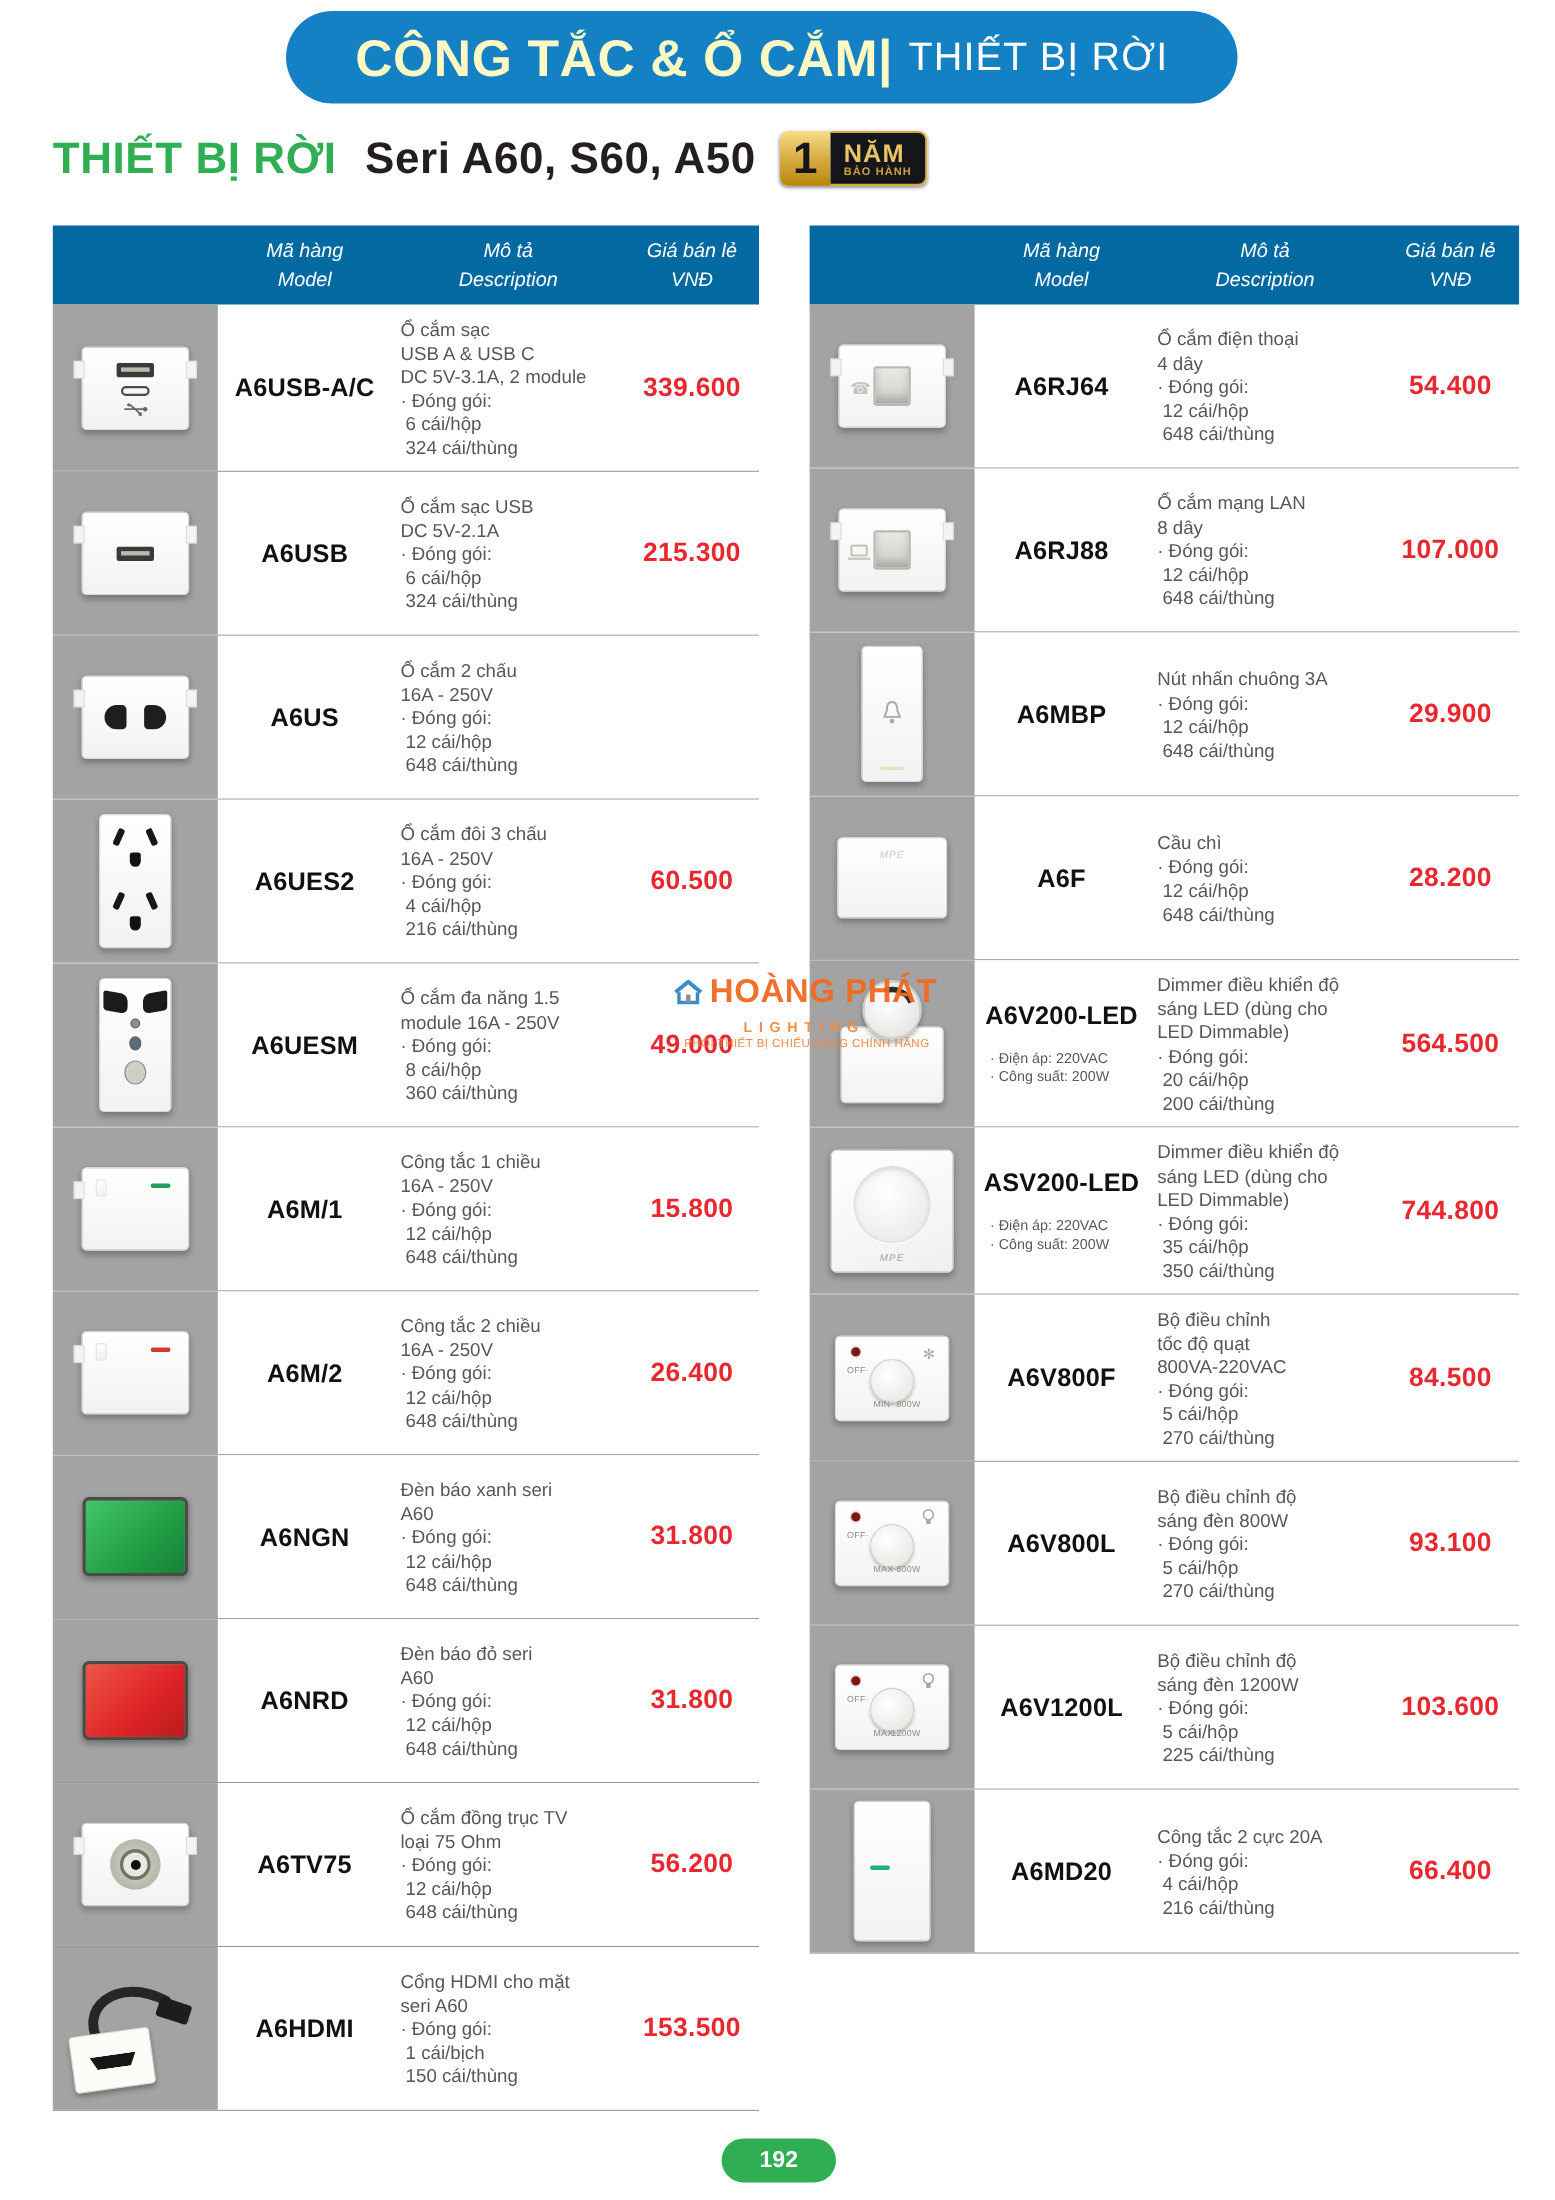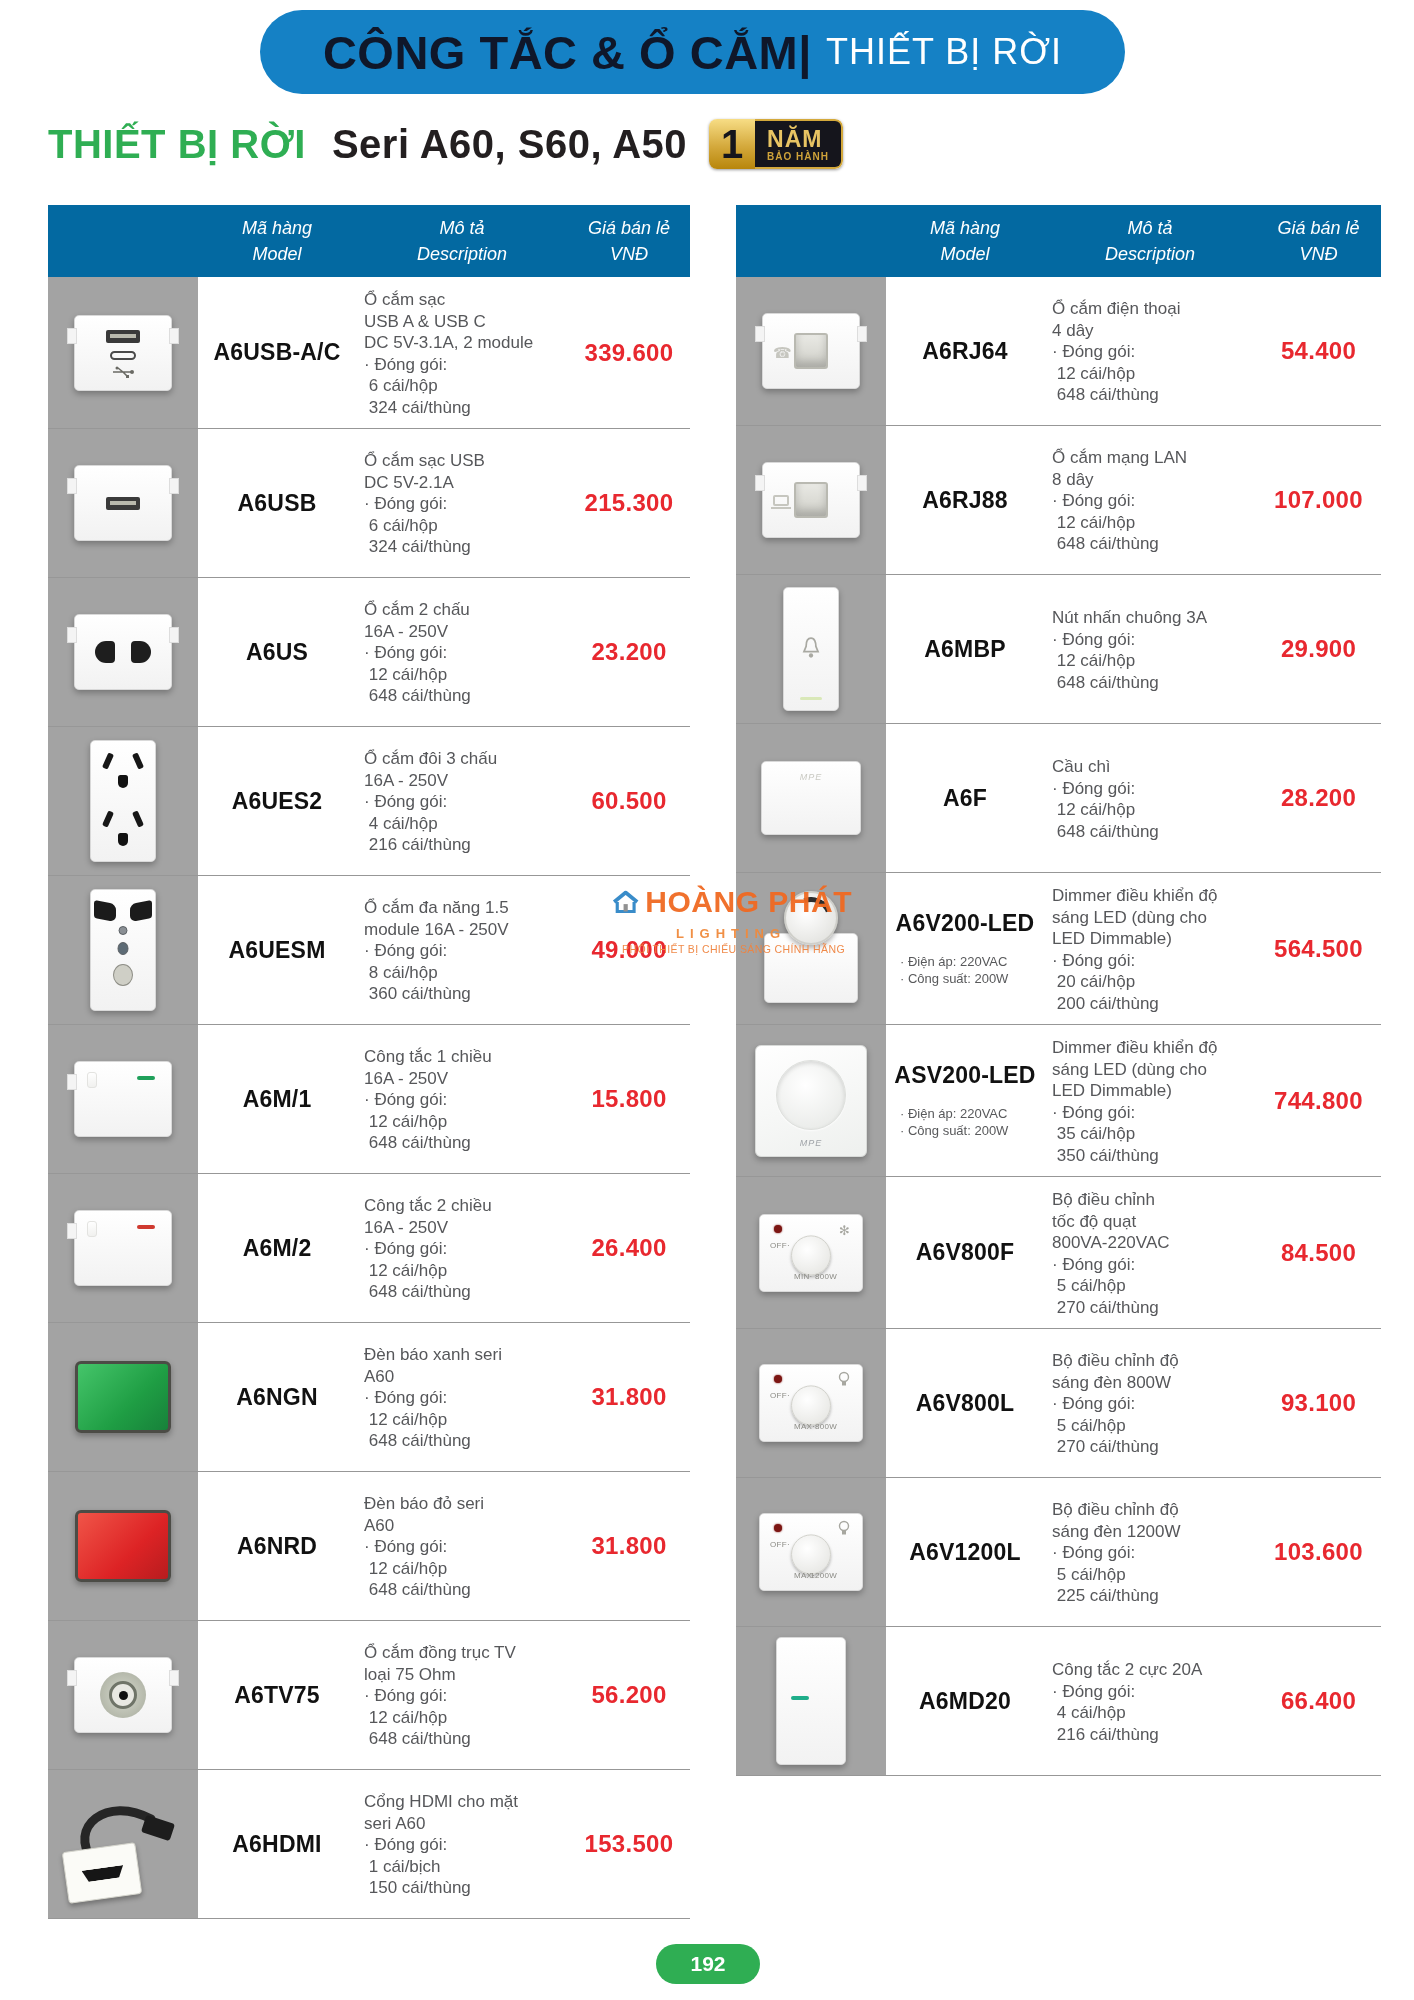--- a/index.html
+++ b/index.html
@@ -3,21 +3,21 @@
 <meta charset="utf-8">
 <style>
   * { margin:0; padding:0; box-sizing:border-box; }
   html,body { background:#ffffff; }
   body { font-family:"Liberation Sans","DejaVu Sans",sans-serif; }
   .page { position:relative; width:1414px; height:2000px; background:#fff; overflow:hidden; }
 
   
   .banner { position:absolute; left:260px; top:10px; width:865px; height:84px;
     background:#1581c5; border-radius:46px; display:flex; align-items:center; justify-content:center; gap:14px; }
-  .banner .b1 { color:#0f172a; font-weight:bold; font-size:47px; letter-spacing:.5px; }
+  .banner .b1 { color:#fef9c3; font-weight:bold; font-size:47px; letter-spacing:.5px; }
   .banner .b2 { color:#fff; font-size:36px; font-weight:400; letter-spacing:1px; }
 
   
   .section-row { position:absolute; left:48px; top:116px; width:1320px; height:56px; display:flex; align-items:center; }
   .sec-title { color:#2fae53; font-size:40px; font-weight:bold; letter-spacing:.5px; }
   .sec-sub { color:#231f20; font-size:40px; font-weight:bold; margin-left:26px; letter-spacing:.5px; }
   .badge { display:flex; margin-left:22px; height:50px; border-radius:8px; overflow:hidden;
     box-shadow:0 1px 3px rgba(0,0,0,.4); }
   .badge-one { width:46px; background:linear-gradient(180deg,#f7dd85 0%,#d4a93c 55%,#b8860b 100%);
     color:#15151c; font-size:40px; font-weight:bold; display:flex; align-items:center; justify-content:center; }
@@ -204,21 +204,20 @@
         </div>
       </div>
       <div class="model-cell">
           <div class="model">A6US</div>
         </div>
       <div class="desc">Ổ cắm 2 chấu
 16A - 250V
 · Đóng gói:
  12 cái/hộp
  648 cái/thùng</div>
-      <div class="price">23.200</div>
     </div>
 
     <div class="trow">
       <div class="img-cell">
         <div class="module mv">
           <div class="sockgrp">
             <span class="sl a"></span>
               <span class="sl b"></span>
               <span class="gdot"></span>
           </div>

